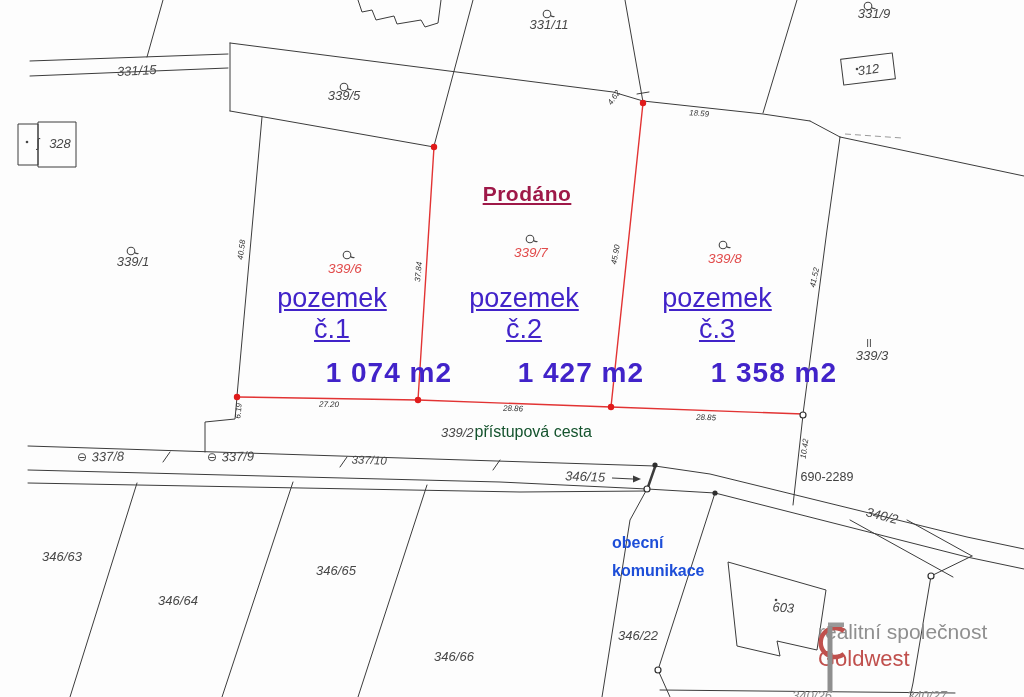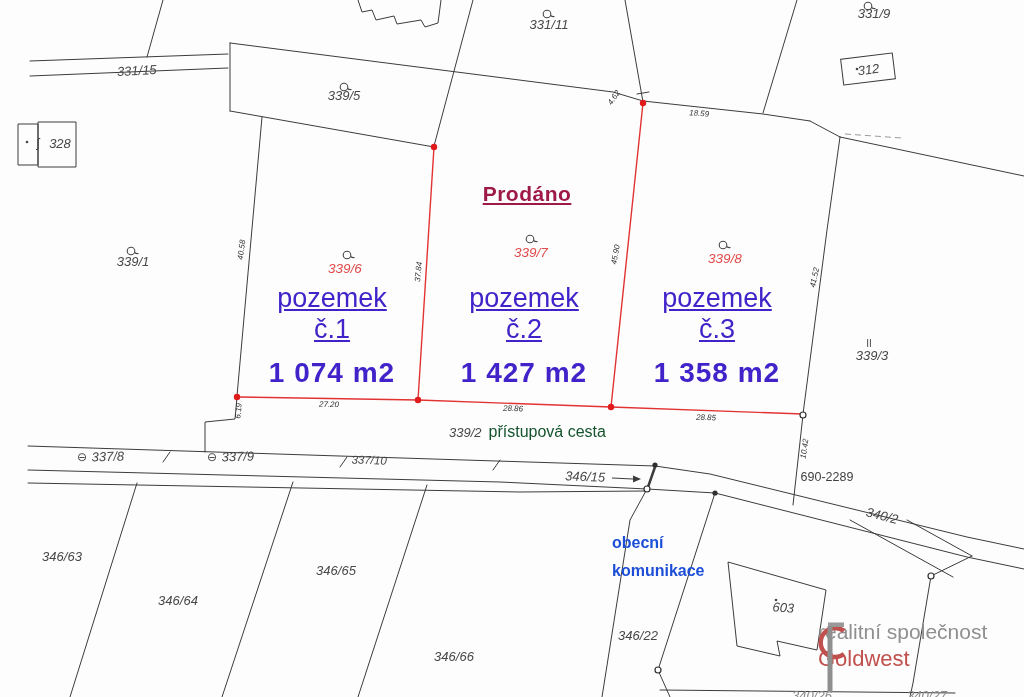--- a/index.html
+++ b/index.html
@@ -21,23 +21,23 @@
   text{text-anchor:middle;}
   
   .ovl{position:absolute;z-index:2;}
   .prodano{
     left:527px;top:182px;transform:translateX(-50%);
     font-weight:bold;font-size:21px;color:#9e1848;
     text-decoration:underline;letter-spacing:.5px;white-space:nowrap;
   }
   .plot{width:240px;text-align:center;color:#4123c9;top:283px;}
   .plot .line{font-size:27px;line-height:31px;text-decoration:underline;}
-  .plot .area{font-size:28px;font-weight:bold;margin-top:12px;letter-spacing:1px;}
+  .plot .area{font-size:28px;font-weight:bold;margin-top:12px;letter-spacing:1px;text-align:right;}
   .plot1{left:212px;} .plot2{left:404px;} .plot3{left:597px;}
-  .access{left:441px;top:423px;display:flex;align-items:baseline;gap:7px;white-space:nowrap;margin-left:8px;}
+  .access{left:441px;top:423px;display:flex;align-items:baseline;gap:1px;white-space:nowrap;}
   .access .ref{font-style:italic;font-size:13px;color:#474747;}
   .access .name{font-weight:normal;font-size:16px;color:#14532d;}
   .note{left:612px;top:529px;font-weight:bold;font-size:16px;line-height:28px;color:#1d4ed8;}
   .logo{left:813px;top:620px;display:flex;align-items:flex-start;gap:5px;}
   .logo .txt{display:flex;flex-direction:column;}
   .logo .tagline{font-size:21px;color:#8f8f8f;white-space:nowrap;line-height:24px;}
   .logo .brand{font-size:22px;color:#c0504d;text-align:left;margin-top:2px;}
 </style>
 </head>
 <body>

